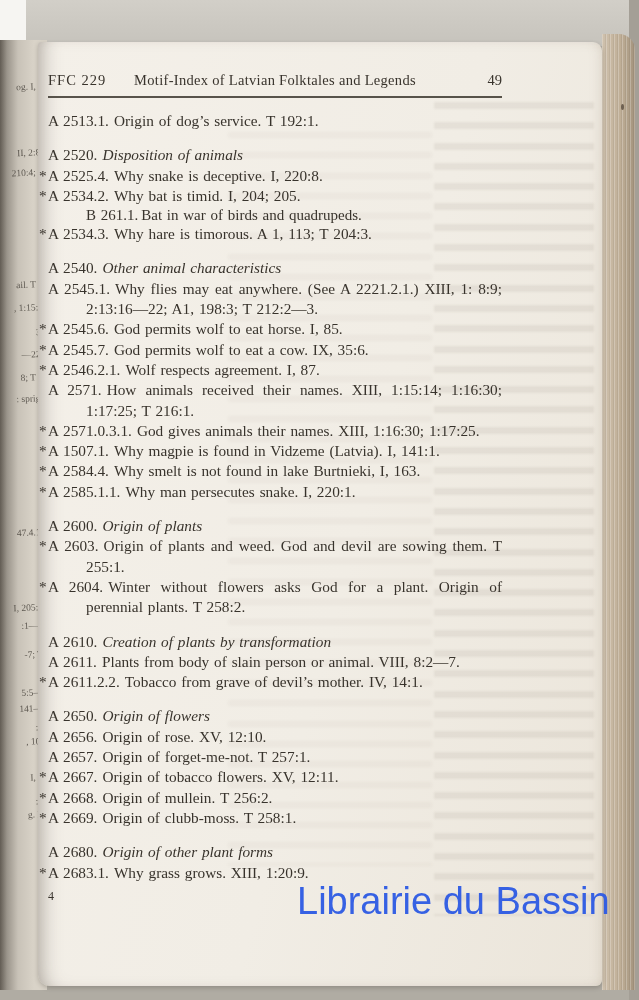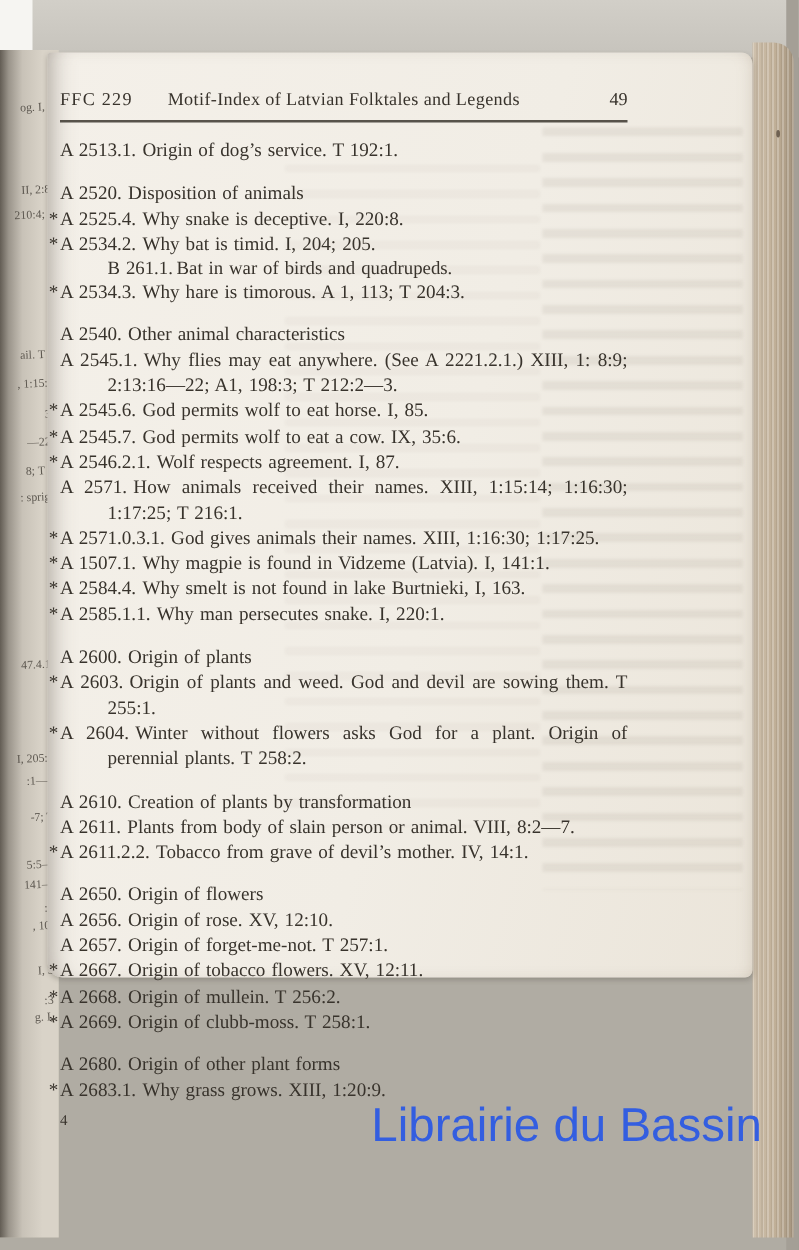--- a/index.html
+++ b/index.html
@@ -24,21 +24,21 @@
     white-space:nowrap;overflow:hidden;}
   
   .edge{position:absolute;left:602px;top:34px;width:33px;height:956px;
     background:linear-gradient(to right,#cfc1ad,#c0af97 55%,#a3937d);
     border-top-right-radius:16px;}
   .edge::before{content:"";position:absolute;inset:0;
     background:repeating-linear-gradient(to right,rgba(255,255,255,.22) 0 1px,rgba(0,0,0,0) 1px 3px,rgba(0,0,0,.05) 3px 4px);
     border-top-right-radius:16px;}
   .edge-dot{position:absolute;left:621px;top:104px;width:3px;height:6px;border-radius:50%;background:#6f6152;}
   
-  .page{position:absolute;left:38px;top:42px;width:564px;height:740px;
+  .page{position:absolute;left:38px;top:42px;width:564px;height:944px;
     background:linear-gradient(105deg,#f4f0e9 0%,#f1ede5 55%,#ebe5da 100%);
     border-radius:3px 9px 6px 12px;
     box-shadow:inset 16px 0 20px -14px rgba(90,80,70,.5),
                inset -8px 0 14px -10px rgba(150,130,105,.35),
                0 2px 4px rgba(60,55,48,.25);
     box-sizing:border-box;
     padding:30px 100px 0 10px;
     color:#38332c;
   }
   
@@ -54,21 +54,21 @@
   .h-center{position:absolute;left:50%;top:0;transform:translateX(-50%);
     white-space:nowrap;letter-spacing:.3px;}
   .h-right{position:absolute;right:0;top:0;}
   .rule{width:454px;height:2px;background:#3c372f;opacity:.85;margin-top:4px;}
   
   .entries{margin-top:13px;width:454px;font-size:15.3px;line-height:20.3px;word-spacing:1px;}
   .entry{margin:0;position:relative;padding-left:38px;text-indent:-38px;text-align:justify;}
   .entry .star{position:absolute;left:-9px;top:0;text-indent:0;}
   .entry .num{margin-right:5px;}
   .entry.heading{margin-top:14px;text-align:left;}
-  .entry.heading .txt{}
+  .entry.heading .txt{font-style:italic;}
   .entry.note{font-size:15px;line-height:18px;text-indent:0;text-align:justify;}
   .entry.note .num{margin-right:3px;}
   .sig{margin:6px 0 0 0;font-size:12px;text-indent:0;}
   
   .watermark{position:absolute;left:297px;top:836px;
     font-family:"Liberation Sans","DejaVu Sans",sans-serif;
     font-size:38px;font-weight:400;color:#2d5ae4;opacity:.95;
     white-space:nowrap;letter-spacing:0;}
 </style>
 </head>

